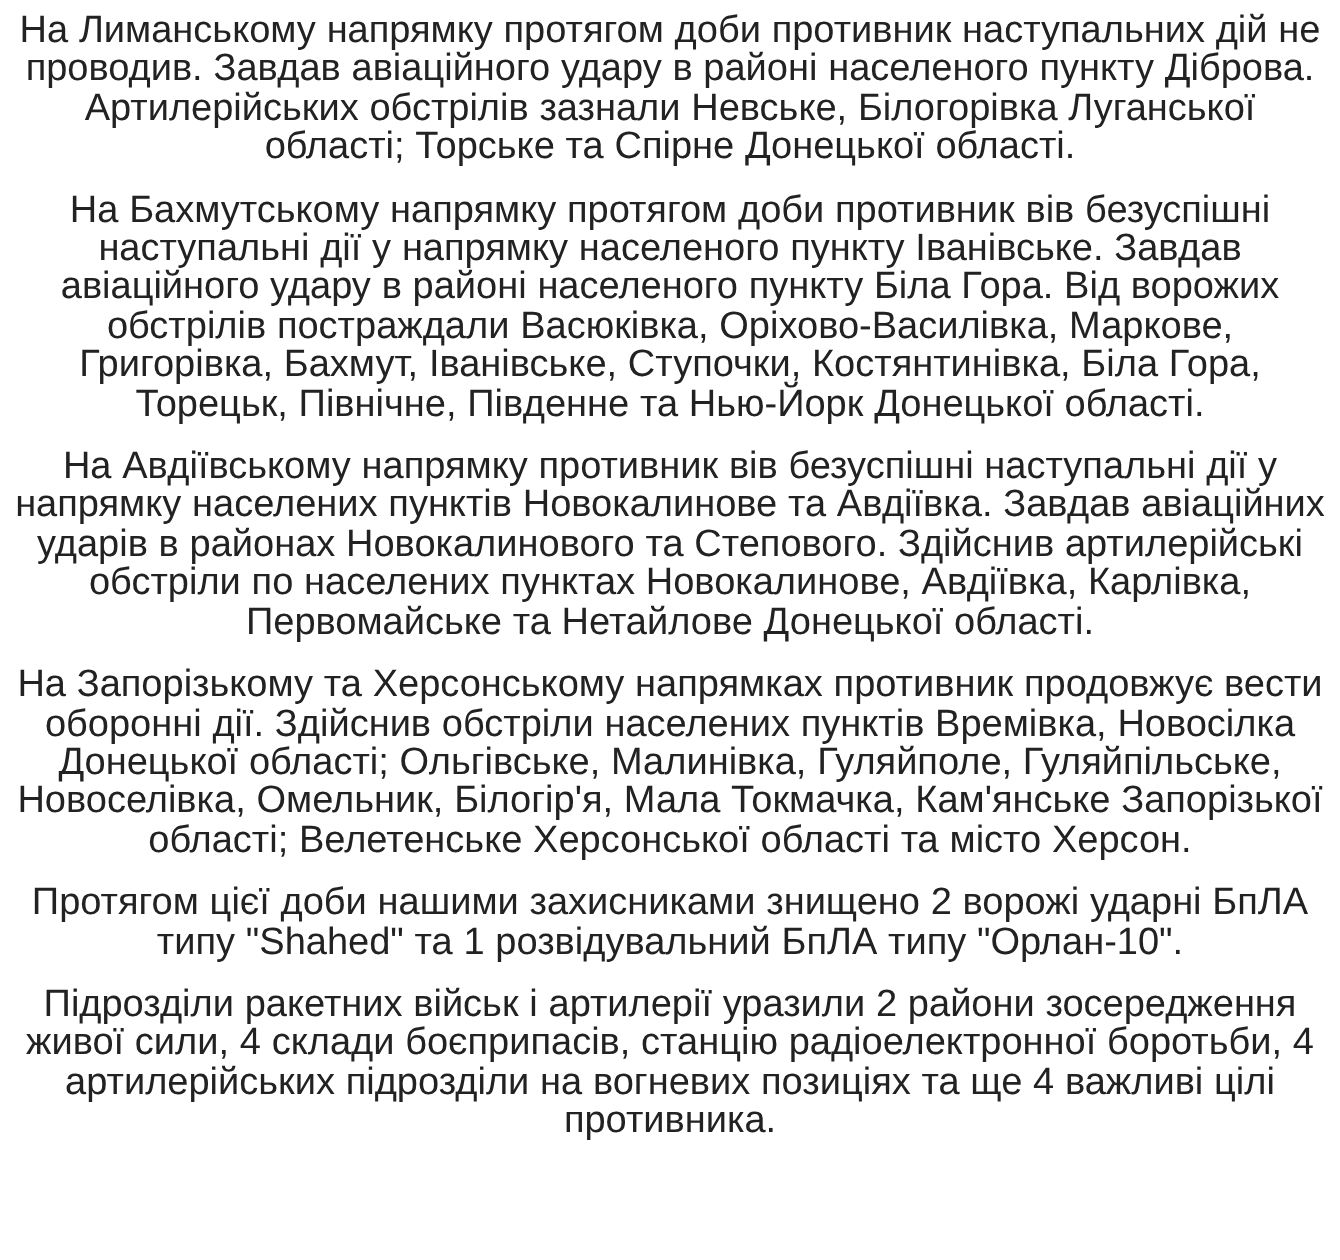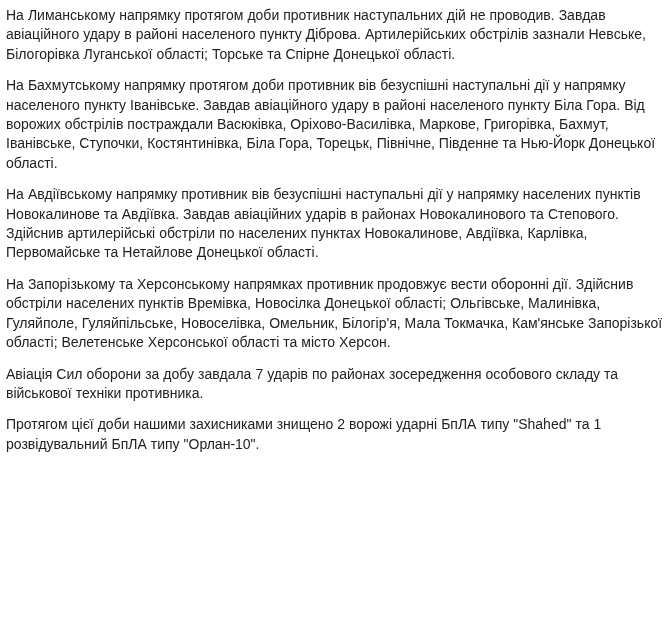--- a/index.html
+++ b/index.html
@@ -12,34 +12,34 @@
     min-height: 630px;
     font-family: "Liberation Sans", sans-serif;
     color: #1a1a1a;
   }
   .doc {
     width: 670px;
     box-sizing: border-box;
     padding: 6px 6px 10px 6px;
   }
   .para {
-    font-size: 14px;
+    font-size: 19px;
     line-height: 19.4px;
     color: #222222;
     margin: 0 0 12px 0;
-    text-align: left;
+    text-align: center;
     word-spacing: 0.1px;
   }
   .para:last-child {
     margin-bottom: 0;
   }
 </style>
 </head>
 <body>
 
 <div class="doc">
   <p class="para">На Лиманському напрямку протягом доби противник наступальних дій не проводив. Завдав авіаційного удару в районі населеного пункту Діброва. Артилерійських обстрілів зазнали Невське, Білогорівка Луганської області; Торське та Спірне Донецької області.</p>
   <p class="para">На Бахмутському напрямку протягом доби противник вів безуспішні наступальні дії у напрямку населеного пункту Іванівське. Завдав авіаційного удару в районі населеного пункту Біла Гора. Від ворожих обстрілів постраждали Васюківка, Оріхово-Василівка, Маркове, Григорівка, Бахмут, Іванівське, Ступочки, Костянтинівка, Біла Гора, Торецьк, Північне, Південне та Нью-Йорк Донецької області.</p>
   <p class="para">На Авдіївському напрямку противник вів безуспішні наступальні дії у напрямку населених пунктів Новокалинове та Авдіївка. Завдав авіаційних ударів в районах Новокалинового та Степового. Здійснив артилерійські обстріли по населених пунктах Новокалинове, Авдіївка, Карлівка, Первомайське та Нетайлове Донецької області.</p>
   <p class="para">На Запорізькому та Херсонському напрямках противник продовжує вести оборонні дії. Здійснив обстріли населених пунктів Времівка, Новосілка Донецької області; Ольгівське, Малинівка, Гуляйполе, Гуляйпільське, Новоселівка, Омельник, Білогір'я, Мала Токмачка, Кам'янське Запорізької області; Велетенське Херсонської області та місто Херсон.</p>
-  <p class="para">Авіація Сил оборони за добу завдала 7 ударів по районах зосередження особового складу та військової техніки противника.</p>
   <p class="para">Протягом цієї доби нашими захисниками знищено 2 ворожі ударні БпЛА типу "Shahed" та 1 розвідувальний БпЛА типу "Орлан-10".</p>
+  <p class="para">Підрозділи ракетних військ і артилерії уразили 2 райони зосередження живої сили, 4 склади боєприпасів, станцію радіоелектронної боротьби, 4 артилерійських підрозділи на вогневих позиціях та ще 4 важливі цілі противника.</p>
 </div>
 
 </body></html>

